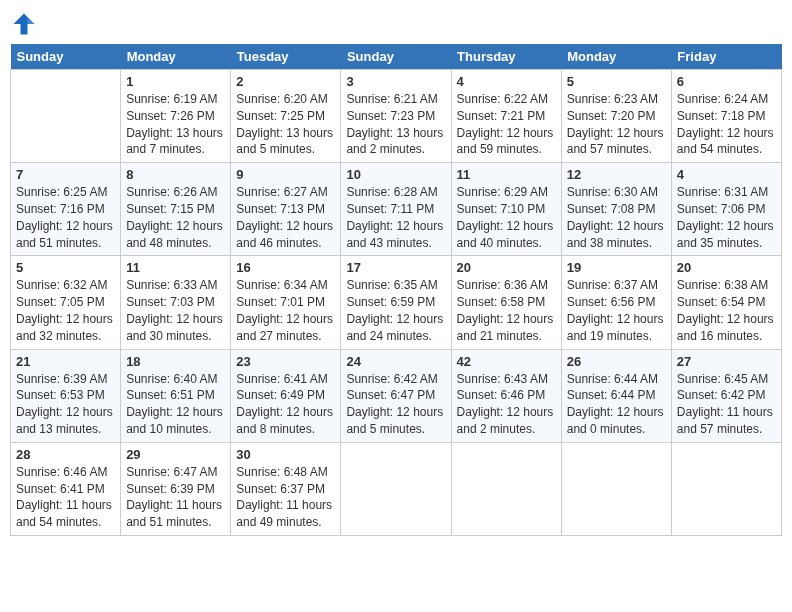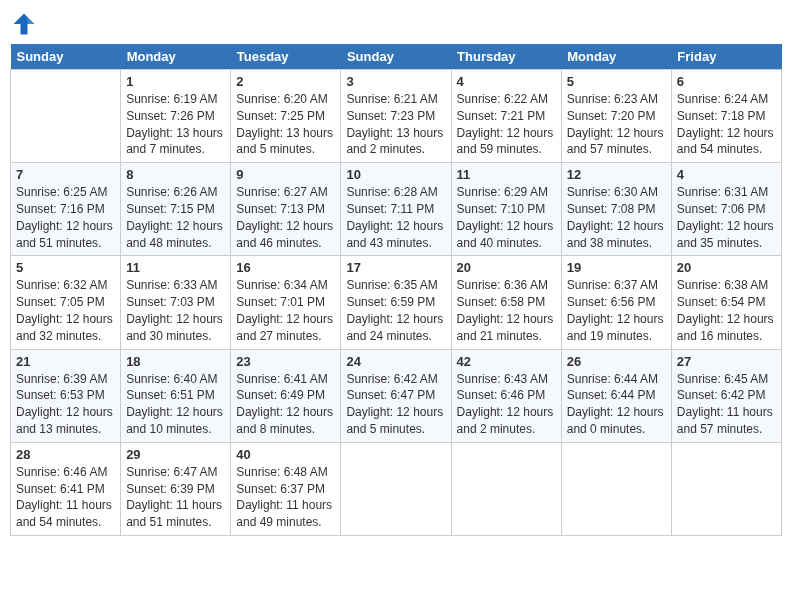--- a/index.html
+++ b/index.html
@@ -251,21 +251,21 @@
         <tr>
           <td>
             <span class="day-num">28</span>
             <div class="day-info">Sunrise: 6:46 AM<br>Sunset: 6:41 PM<br>Daylight: 11 hours<br>and 54 minutes.</div>
           </td>
           <td>
             <span class="day-num">29</span>
             <div class="day-info">Sunrise: 6:47 AM<br>Sunset: 6:39 PM<br>Daylight: 11 hours<br>and 51 minutes.</div>
           </td>
           <td>
-            <span class="day-num">40</span>
+            <span class="day-num">30</span>
             <div class="day-info">Sunrise: 6:48 AM<br>Sunset: 6:37 PM<br>Daylight: 11 hours<br>and 49 minutes.</div>
           </td>
           <td></td>
           <td></td>
           <td></td>
           <td></td>
         </tr>
       </tbody>
   </table>
 </div>

